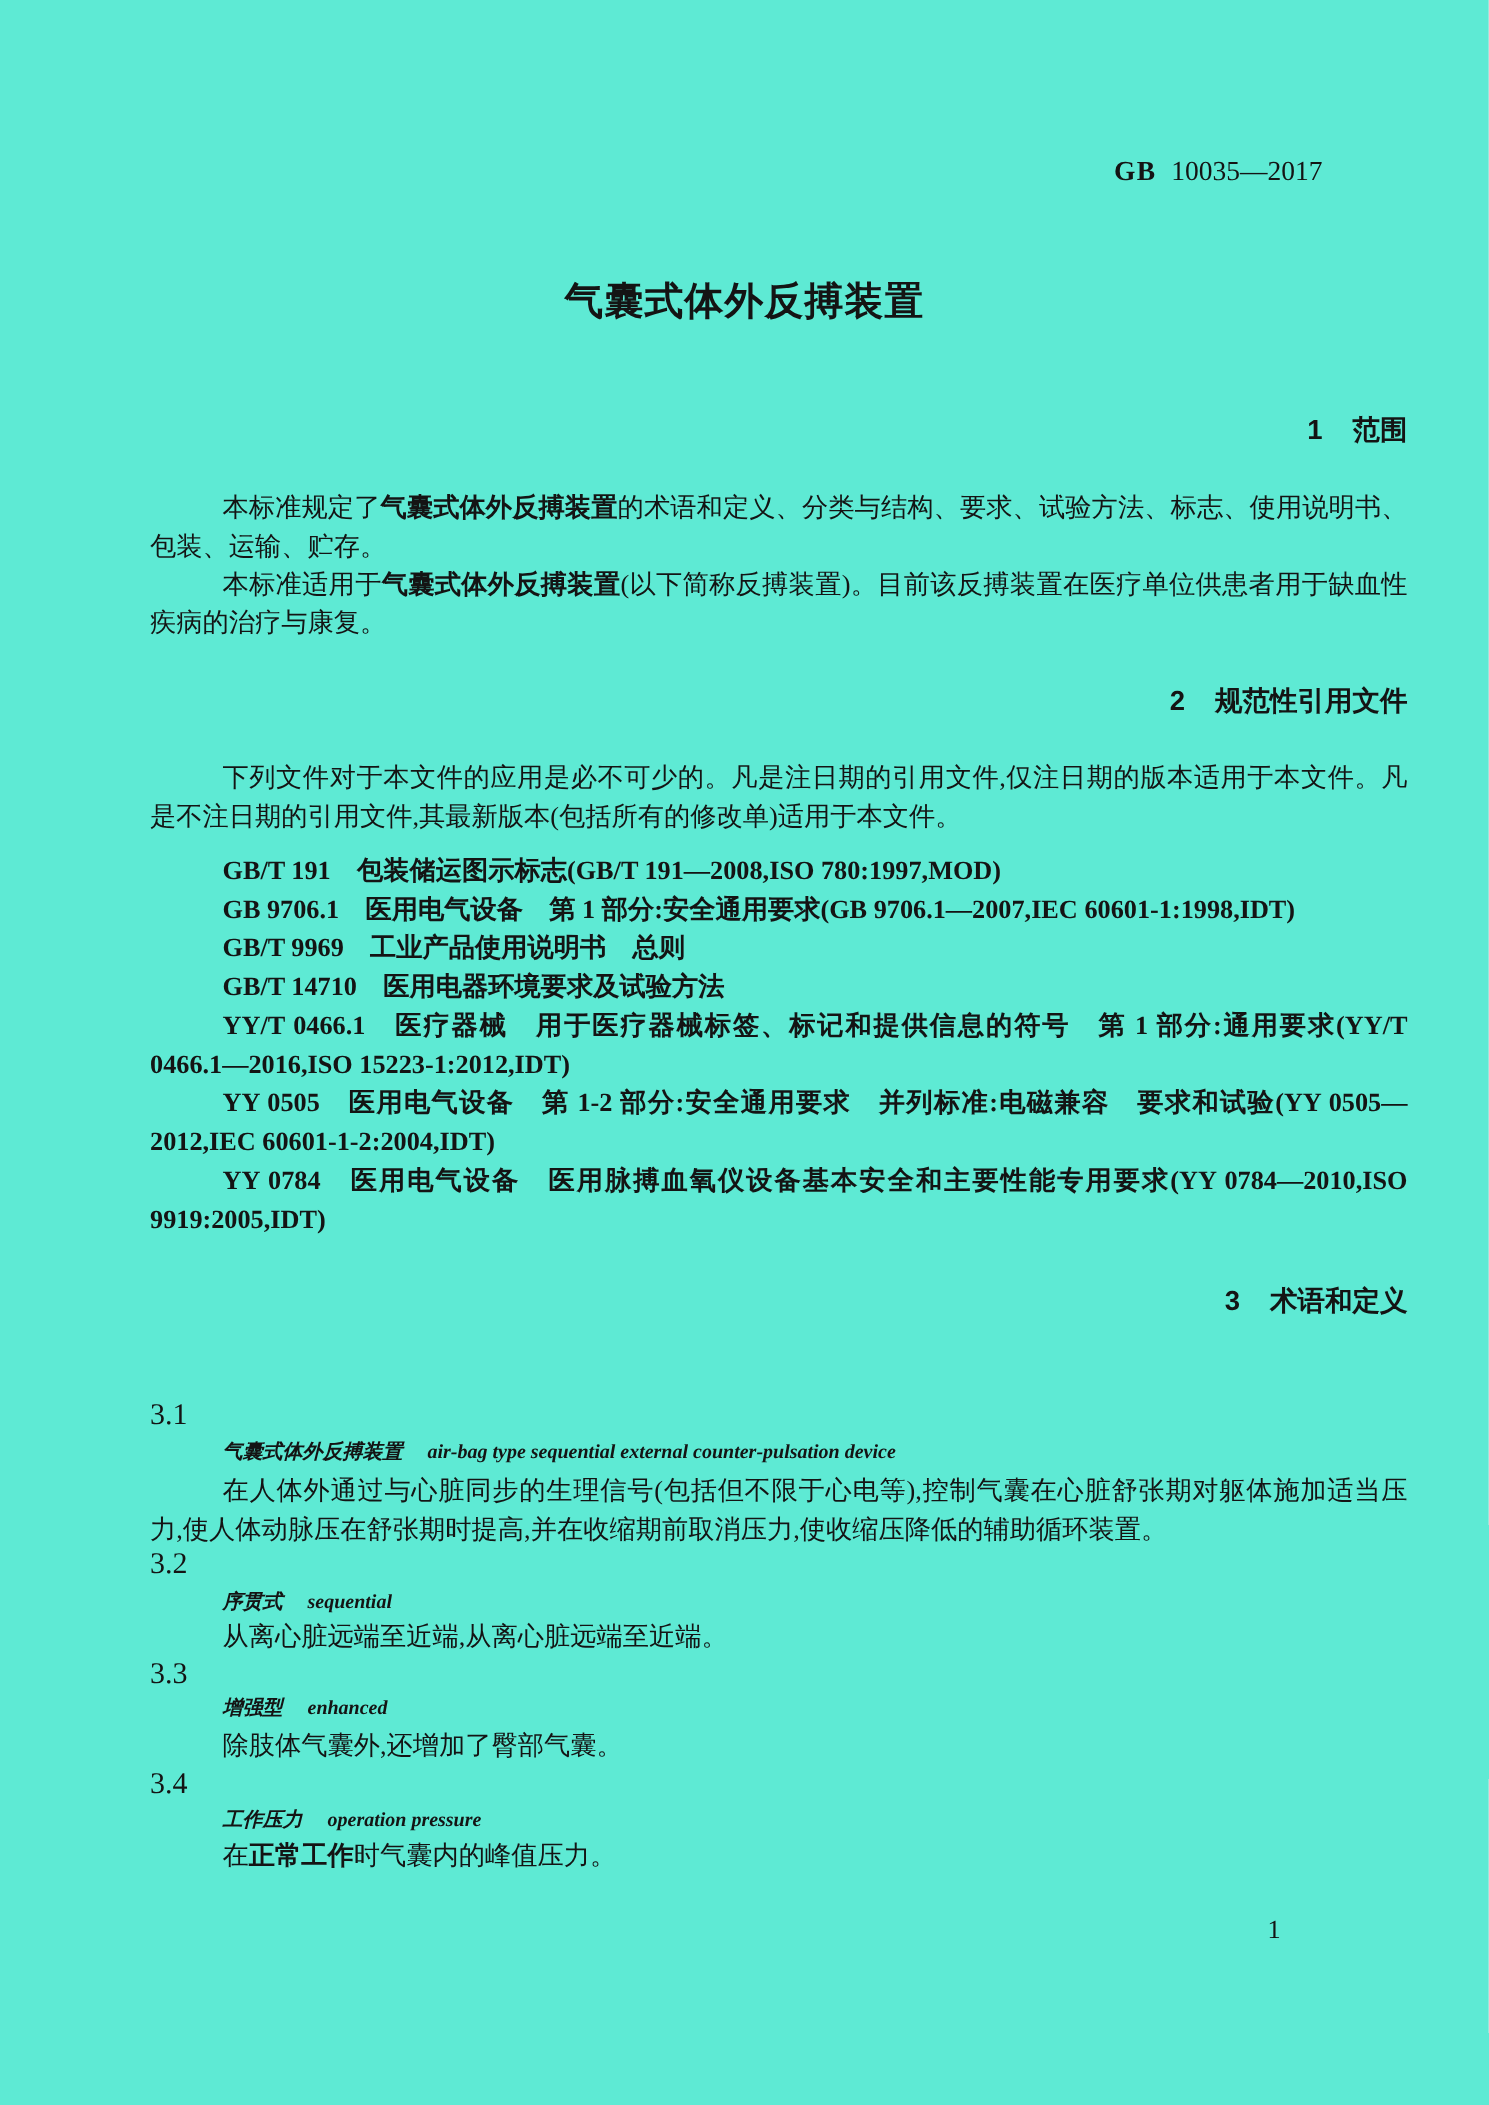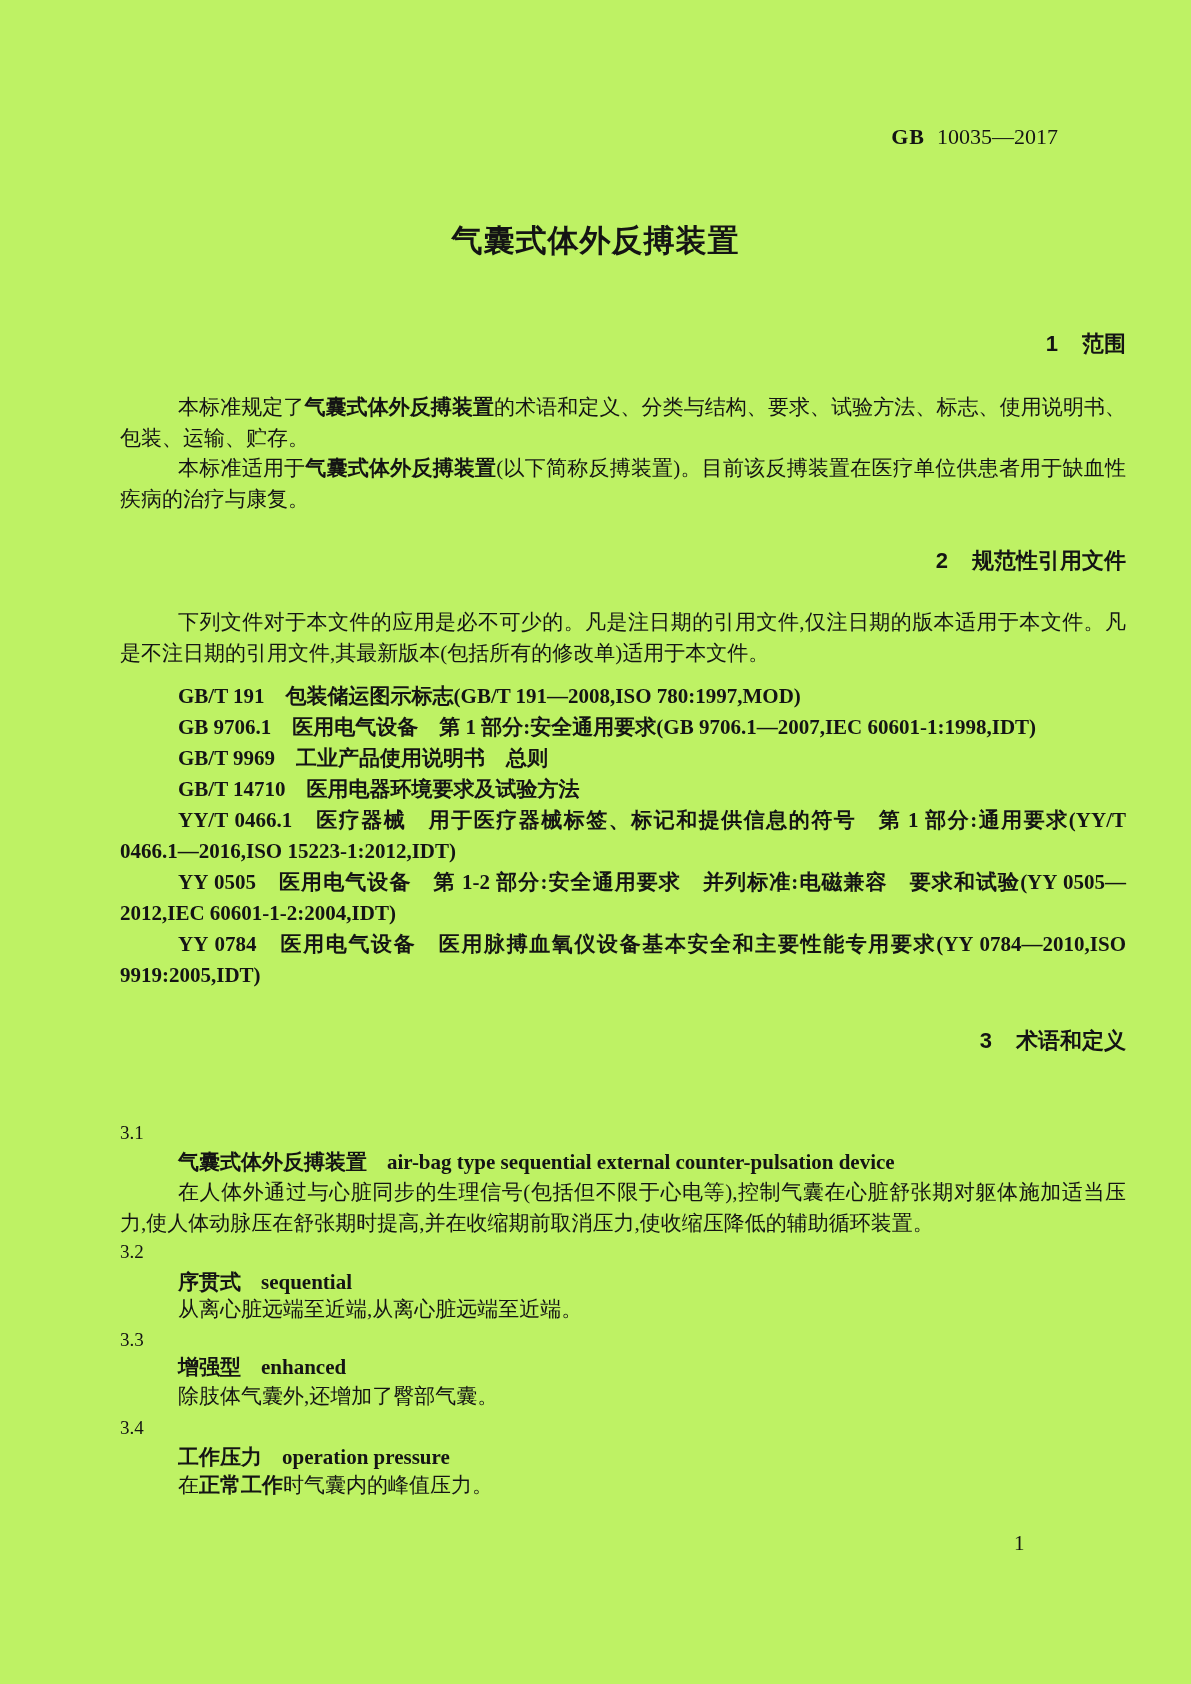--- a/index.html
+++ b/index.html
@@ -1,36 +1,36 @@
 <!DOCTYPE html>
 <html><head>
 <meta charset="utf-8">
 <style>
   html,body { margin:0; padding:0; background:#e8e8e8; }
   .page {
     position:relative;
     width:1191px; height:1684px;
     margin:0 auto;
-    background:#bef264;
+    background:#5eead4;
     color:#141414;
     font-family:"Liberation Serif","DejaVu Serif",serif;
     overflow:hidden;
   }
   .block { position:absolute; left:120px; width:1006px; margin:0; }
   .body-text { font-size:21px; line-height:31px; text-align:justify; }
   .indent { text-indent:58px; }
   .heading {
     font-family:"Liberation Sans","DejaVu Sans",sans-serif;
     font-weight:bold; font-size:22px; line-height:24px;
     text-align:right;
   }
   .heading .num { display:inline-block; margin-right:24px; font-weight:bold; }
   .b { font-family:"Liberation Sans","DejaVu Sans",sans-serif; font-weight:bold; }
-  .clause-num { font-size:19px; line-height:31px; }
-  .term-line { font-size:21px; line-height:31px; padding-left:58px; }
+  .clause-num { font-size:24px; line-height:31px; }
+  .term-line { font-size:16px; line-height:31px; padding-left:58px;font-style:italic; }
   .term-zh { font-family:"Liberation Sans","DejaVu Sans",sans-serif; font-weight:bold; }
   .term-en { font-family:"Liberation Serif","DejaVu Serif",serif; font-weight:bold; margin-left:20px; }
   .header-code { position:absolute; top:125px; right:133px; font-size:22px; line-height:24px; }
   .header-code .gb { font-weight:bold; margin-right:12px; letter-spacing:1px; }
   .doc-title {
     position:absolute; top:223px; left:0; width:100%; margin:0;
     text-align:center;
     font-family:"Liberation Sans","DejaVu Sans",sans-serif;
     font-weight:bold; font-size:31px; line-height:36px; letter-spacing:1px;
   }

